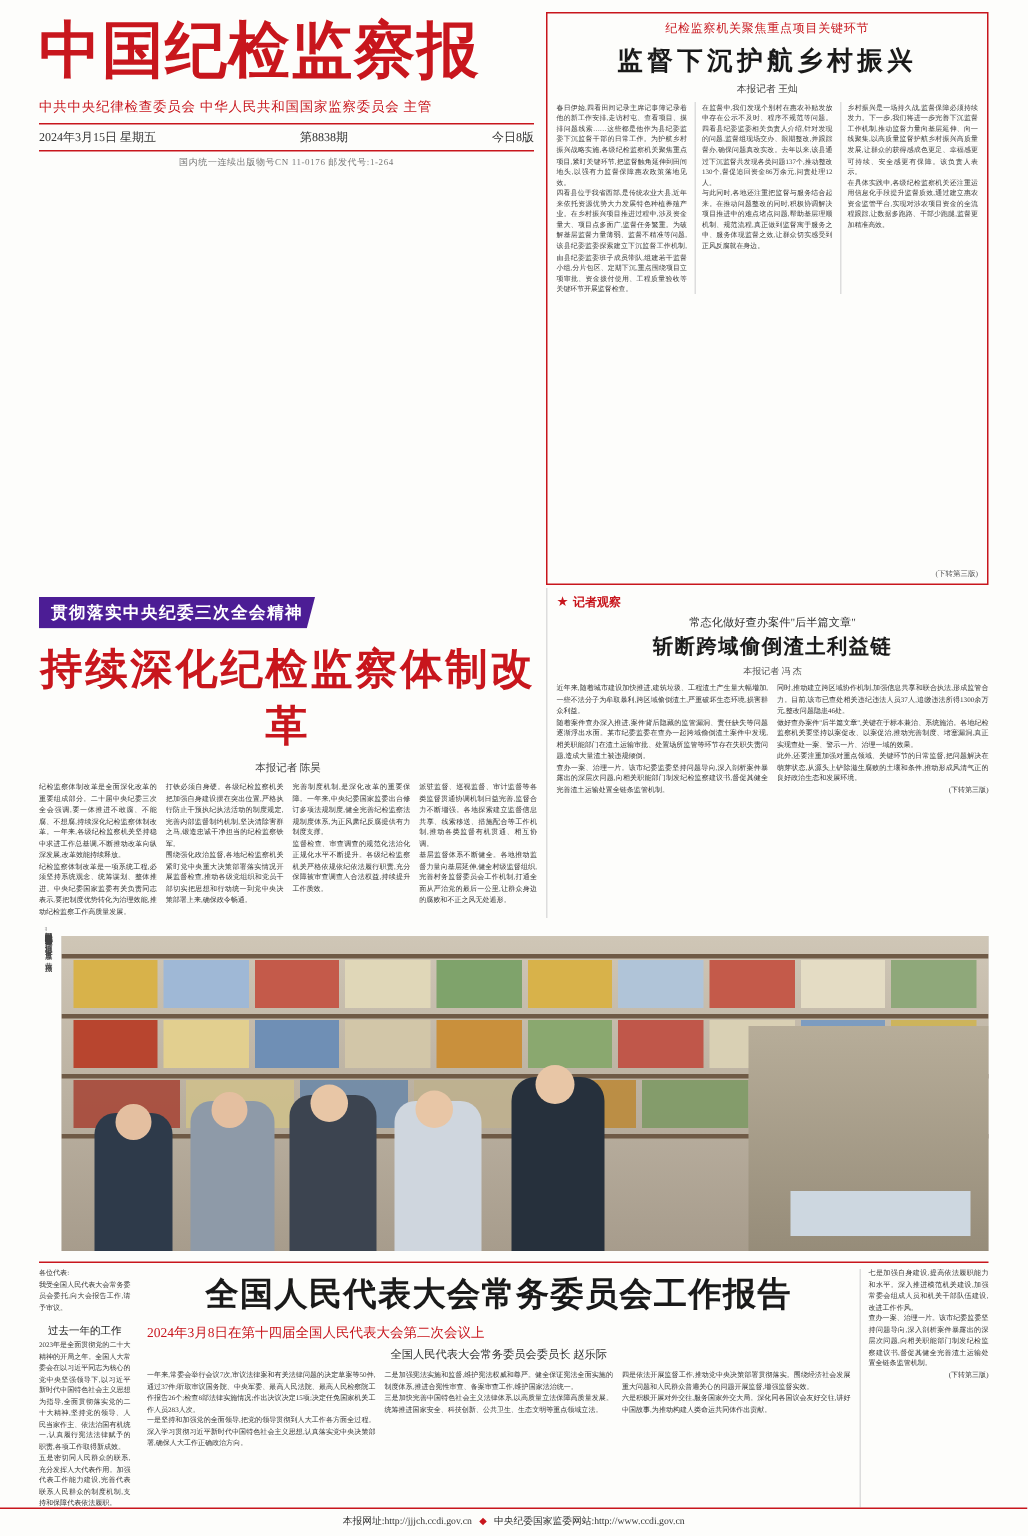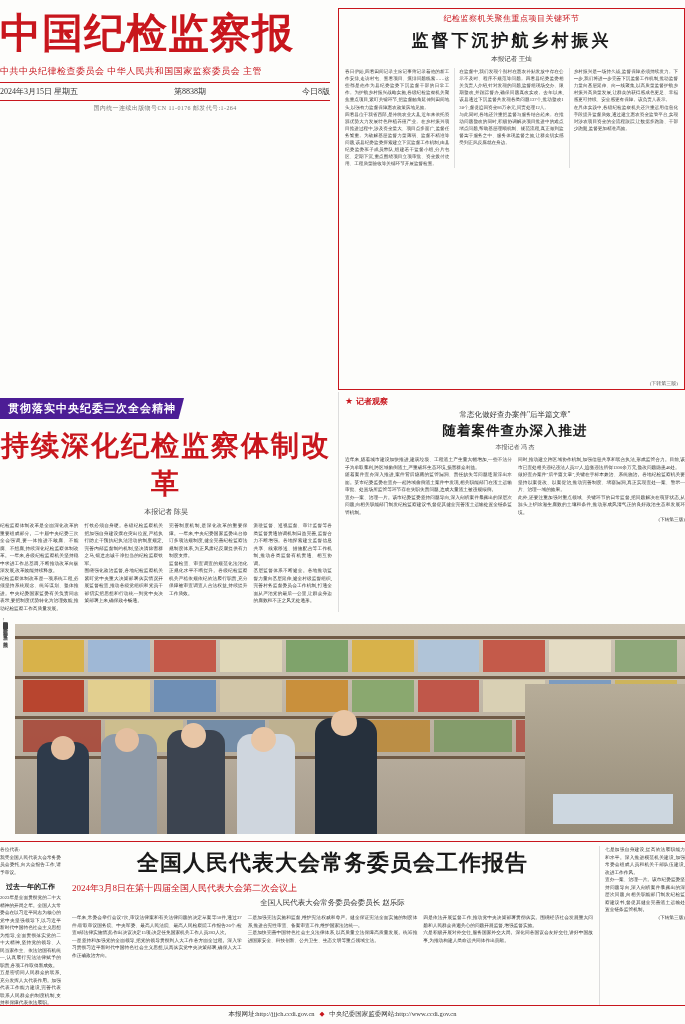--- a/index.html
+++ b/index.html
@@ -4,21 +4,21 @@
 <style>
   html,body{margin:0;padding:0;}
   body{
     width:685px;height:1024px;
     background:#fdfdfb;
     font-family:"Liberation Serif",serif;
     color:#1a1a1a;
     position:relative;
     overflow:hidden;
   }
-  .page{position:relative;width:685px;height:1024px;box-sizing:border-box;padding:8px 0;}
+  .page{position:relative;width:685px;height:1024px;box-sizing:border-box;padding:8px 26px;}
 
   
   .masthead{display:flex;align-items:flex-start;}
   .mast-left{width:330px;flex:0 0 330px;}
   .mast-title{
     font-family:"Liberation Serif",serif;
     font-size:41px;font-weight:bold;color:#c8161d;
     letter-spacing:1px;line-height:1.05;white-space:nowrap;
     margin-top:4px;
   }
@@ -106,21 +106,21 @@
   .bl{width:66px;flex:0 0 66px;padding-right:5px;box-sizing:border-box;}
   .bc{flex:1;padding:0 6px;box-sizing:border-box;}
   .br{width:86px;flex:0 0 86px;padding-left:5px;box-sizing:border-box;border-left:1px solid #ddd;}
   .rep-head{
     font-size:22px;font-weight:bold;text-align:center;letter-spacing:1px;margin:2px 0 4px 0;
   }
   .rep-sub{font-size:9px;color:#c8161d;margin-bottom:3px;}
   .rep-sub2{font-size:7.5px;text-align:center;color:#333;margin-bottom:6px;}
   .rep-cols{display:flex;gap:6px;}
   .rep-cols .c{flex:1;}
-  .sec-h{font-size:5.5px;font-weight:bold;color:#222;margin:3px 0 2px 0;}
+  .sec-h{font-size:5.5px;font-weight:normal;color:#222;margin:3px 0 2px 0;}
 
   
   .footer{
     position:absolute;left:0;right:0;bottom:0;border-top:1px solid #c8161d;
     text-align:center;font-size:6.5px;color:#333;padding:4px 0 5px 0;background:#fdfdfb;
   }
   .footer .dot{color:#c8161d;}
 </style>
 </head>
 <body>
@@ -192,21 +192,21 @@
         </div>
       </div>
     </div>
 
     <div class="rightzone">
       <div class="obs-tag">
         <span class="obs-star">★</span>
         <span class="obs-label">记者观察</span>
       </div>
       <div class="obs-sub">常态化做好查办案件"后半篇文章"</div>
-      <div class="obs-head">随着案件查办深入推进</div>
+      <div class="obs-head">斩断跨域偷倒渣土利益链</div>
       <div class="obs-byline">本报记者  冯 杰</div>
       <div class="twocols">
         <div class="c">
           <div class="ctext">近年来,随着城市建设加快推进,建筑垃圾、工程渣土产生量大幅增加,一些不法分子为牟取暴利,跨区域偷倒渣土,严重破坏生态环境,损害群众利益。</div>
           <div class="ctext">随着案件查办深入推进,案件背后隐藏的监管漏洞、责任缺失等问题逐渐浮出水面。某市纪委监委在查办一起跨域偷倒渣土案件中发现,相关职能部门在渣土运输审批、处置场所监管等环节存在失职失责问题,造成大量渣土被违规倾倒。</div>
           <div class="ctext">查办一案、治理一片。该市纪委监委坚持问题导向,深入剖析案件暴露出的深层次问题,向相关职能部门制发纪检监察建议书,督促其健全完善渣土运输处置全链条监管机制。</div>
         </div>
         <div class="c">
           <div class="ctext">同时,推动建立跨区域协作机制,加强信息共享和联合执法,形成监管合力。目前,该市已查处相关违纪违法人员37人,追缴违法所得1300余万元,整改问题隐患46处。</div>
           <div class="ctext">做好查办案件"后半篇文章",关键在于标本兼治、系统施治。各地纪检监察机关要坚持以案促改、以案促治,推动完善制度、堵塞漏洞,真正实现查处一案、警示一片、治理一域的效果。</div>

